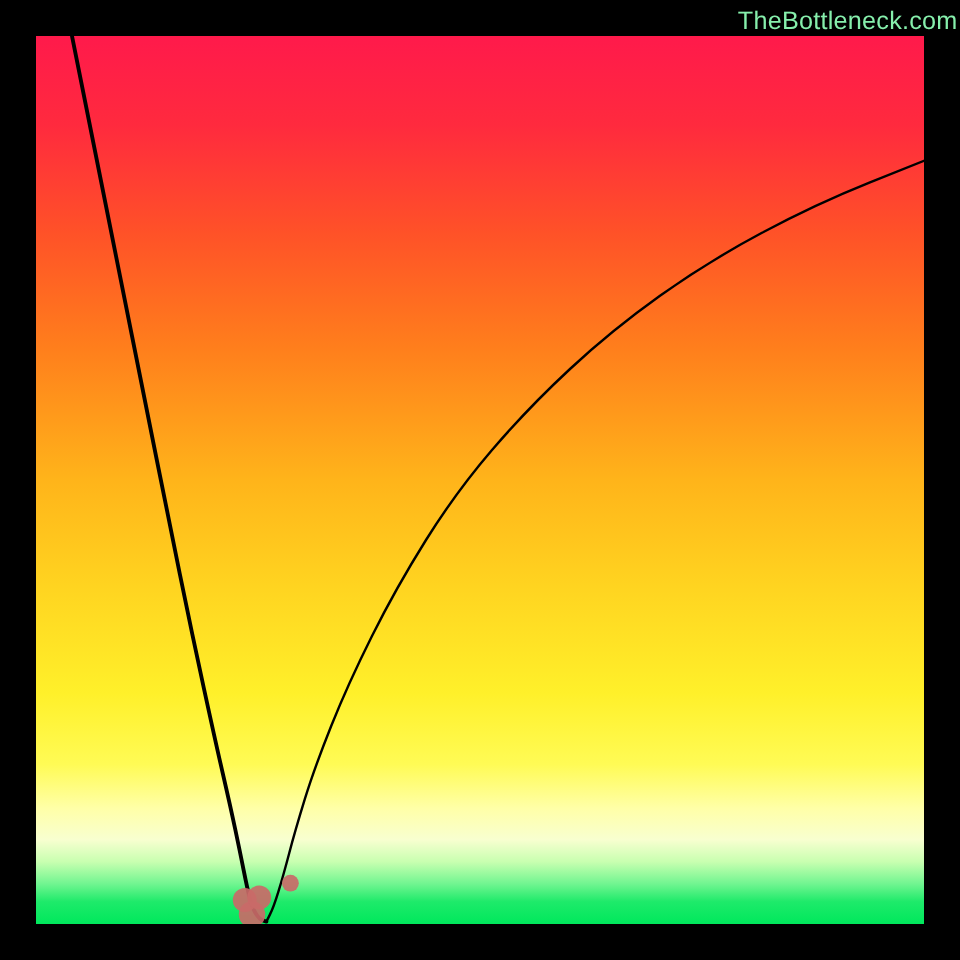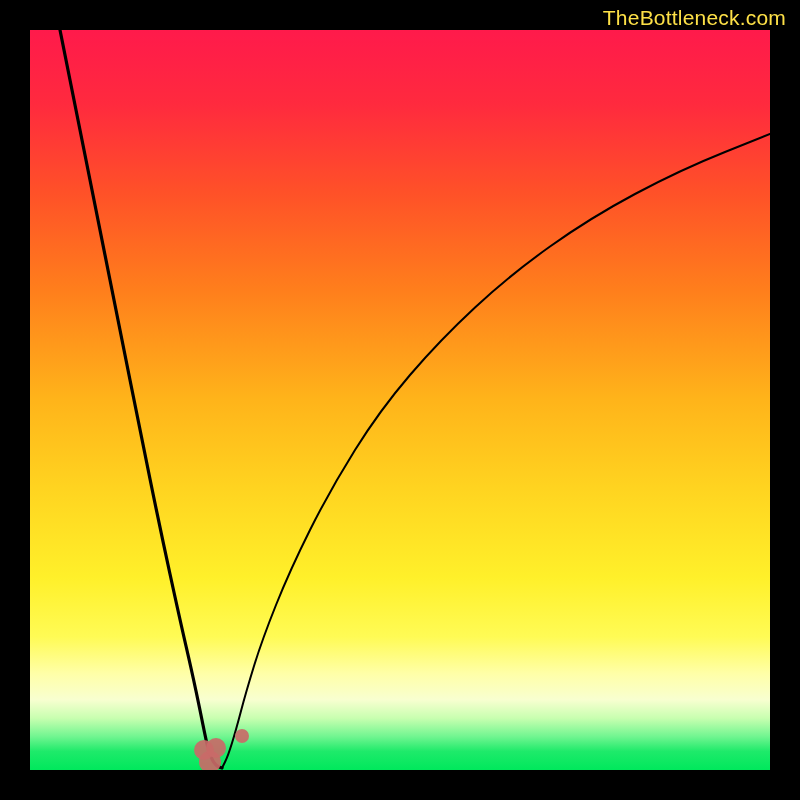--- a/index.html
+++ b/index.html
@@ -21,22 +21,22 @@
     position: absolute;
     left: 30px;
     top: 30px;
     width: 740px;
     height: 740px;
     overflow: hidden;
   }
   .watermark {
     position: absolute;
     top: 6px;
-    right: 14px;
-    color: #fde047;
+    right: 2px;
+    color: #86efac;
     font-size: 21px;
     font-weight: 500;
     letter-spacing: 0.2px;
     user-select: none;
     z-index: 10;
     text-align: right;
   }
   svg {
     display: block;
     width: 740px;

